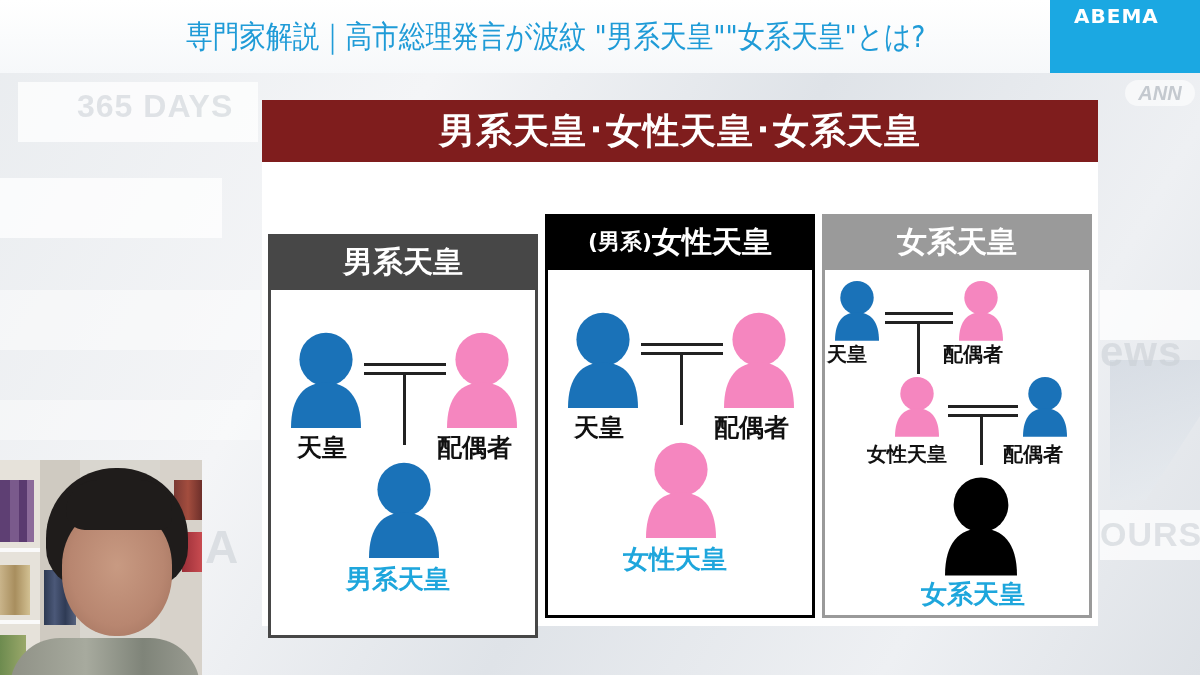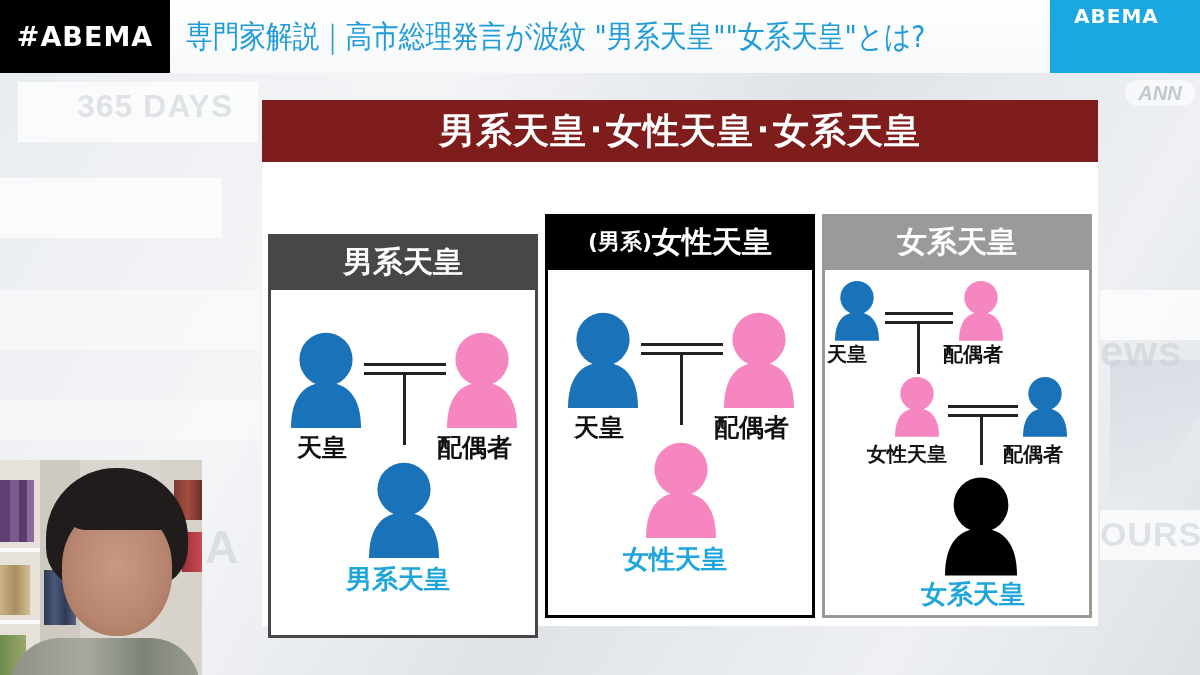--- a/index.html
+++ b/index.html
@@ -109,21 +109,20 @@
 <div class="bg-panel p6"></div>
 <div class="bg-panel p4"></div>
 <div class="bg-panel p5"></div>
 <div class="bg-slash"></div>
 <div class="bg-text days">365 DAYS</div>
 <div class="bg-text news">ews</div>
 <div class="bg-text ours">OURS</div>
 <div class="bg-text letter-a">A</div>
 
 <div class="header">
-  <div class="abema-tag">#ABEMA</div>
   <div class="headline">専門家解説｜高市総理発言が波紋 "男系天皇""女系天皇"とは?</div>
   <div class="news-logo">
     <span class="l1">ABEMA</span>
   </div>
 </div>
 <div class="ann-logo">ANN</div>
 
 <svg width="0" height="0" style="position:absolute">
   <defs>
     <symbol id="person" viewBox="0 0 100 140">

